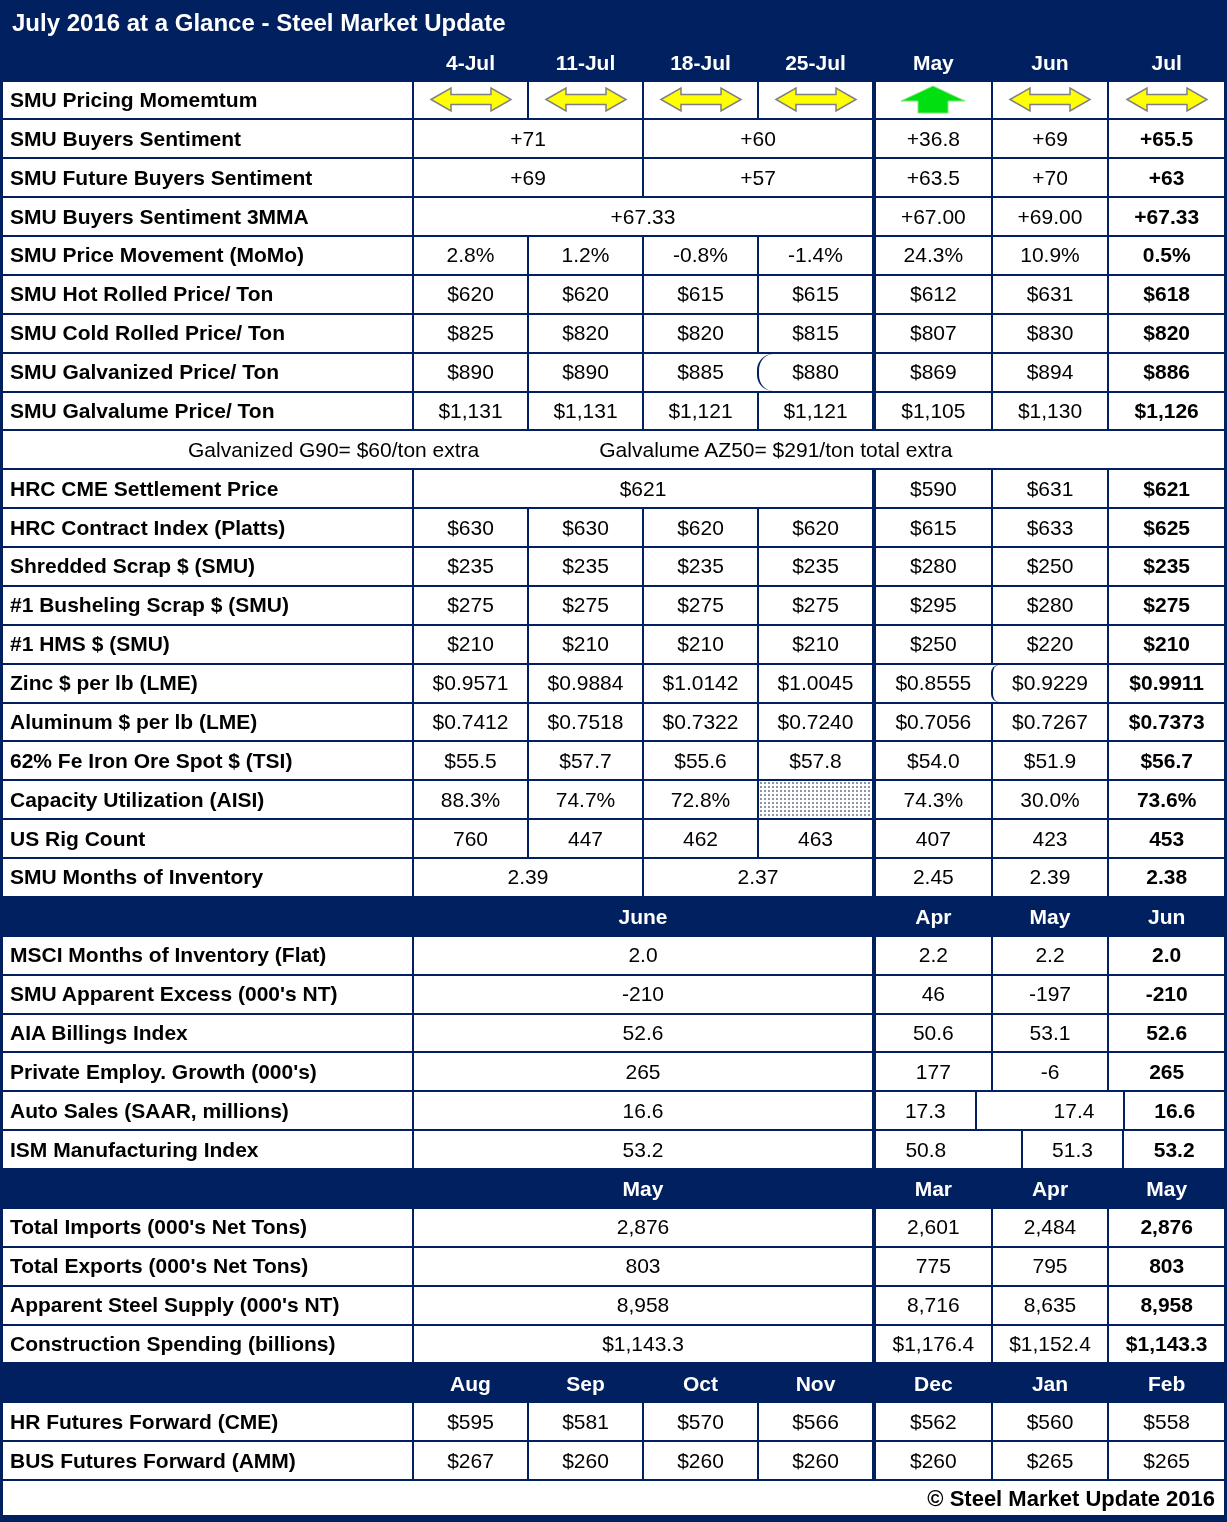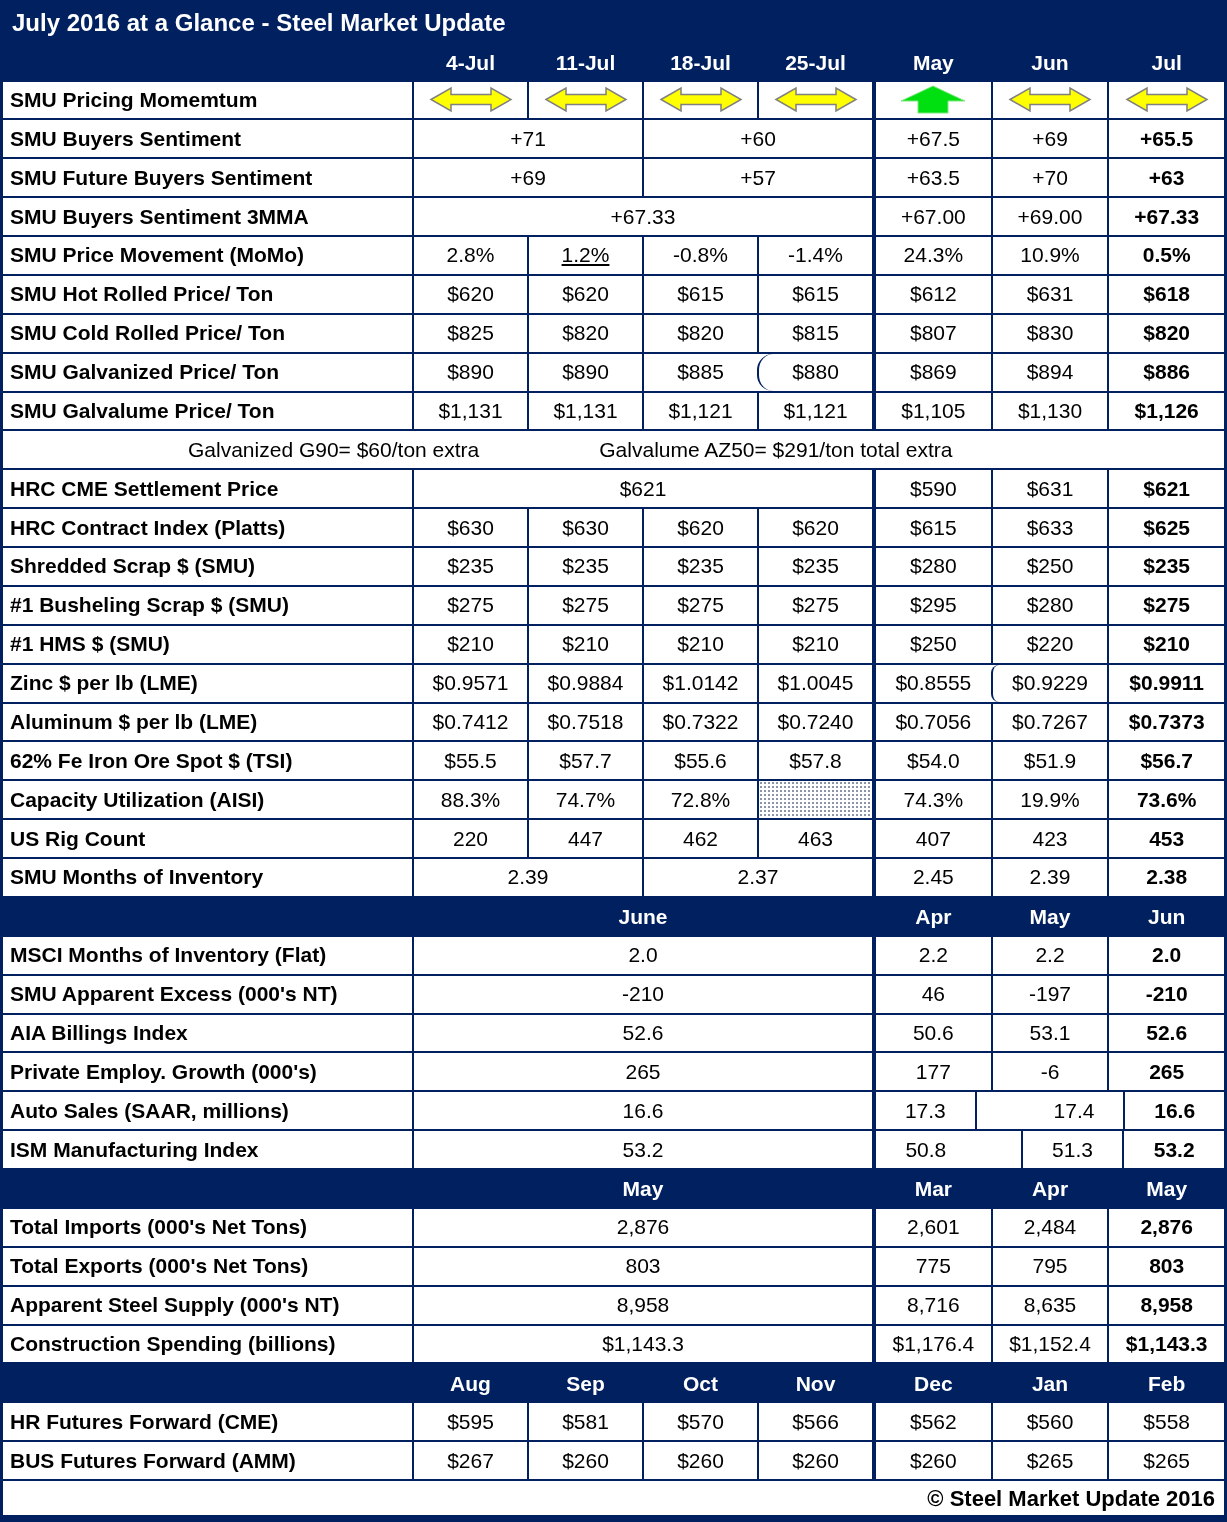--- a/index.html
+++ b/index.html
@@ -125,21 +125,21 @@
             <svg width="84" height="27" viewBox="0 0 84 27">
               <polygon points="2,13.5 22,2 22,8.5 62,8.5 62,2 82,13.5 62,25 62,18.5 22,18.5 22,25" fill="#FFFF00" stroke="#808080" stroke-width="1.5"></polygon>
             </svg>
           </div>
         </div>
       </div>
       <div class="row">
         <div class="cell label">SMU Buyers Sentiment</div>
         <div class="cell" style="flex: 0 0 230px;">+71</div>
         <div class="cell" style="flex: 0 0 230px;">+60</div>
-        <div class="cell grp" style="flex: 1 1 0px;">+67.5</div>
+        <div class="cell grp" style="flex: 1 1 0px;">+36.8</div>
         <div class="cell" style="flex: 1 1 0px;">+69</div>
         <div class="cell b" style="flex: 1 1 0px;">+65.5</div>
       </div>
       <div class="row">
         <div class="cell label">SMU Future Buyers Sentiment</div>
         <div class="cell" style="flex: 0 0 230px;">+69</div>
         <div class="cell" style="flex: 0 0 230px;">+57</div>
         <div class="cell grp" style="flex: 1 1 0px;">+63.5</div>
         <div class="cell" style="flex: 1 1 0px;">+70</div>
         <div class="cell b" style="flex: 1 1 0px;">+63</div>
@@ -147,21 +147,21 @@
       <div class="row">
         <div class="cell label">SMU Buyers Sentiment 3MMA</div>
         <div class="cell" style="flex: 0 0 460px;">+67.33</div>
         <div class="cell grp" style="flex: 1 1 0px;">+67.00</div>
         <div class="cell" style="flex: 1 1 0px;">+69.00</div>
         <div class="cell b" style="flex: 1 1 0px;">+67.33</div>
       </div>
       <div class="row">
         <div class="cell label">SMU Price Movement (MoMo)</div>
         <div class="cell" style="flex: 0 0 115px;">2.8%</div>
-        <div class="cell" style="flex: 0 0 115px; text-decoration: underline;">1.2%</div>
+        <div class="cell" style="flex: 0 0 115px;">1.2%</div>
         <div class="cell" style="flex: 0 0 115px;">-0.8%</div>
         <div class="cell" style="flex: 0 0 115px;">-1.4%</div>
         <div class="cell grp" style="flex: 1 1 0px;">24.3%</div>
         <div class="cell" style="flex: 1 1 0px;">10.9%</div>
         <div class="cell b" style="flex: 1 1 0px;">0.5%</div>
       </div>
       <div class="row">
         <div class="cell label">SMU Hot Rolled Price/ Ton</div>
         <div class="cell" style="flex: 0 0 115px;">$620</div>
         <div class="cell" style="flex: 0 0 115px;">$620</div>
@@ -284,26 +284,26 @@
         <div class="cell" style="flex: 1 1 0px;">$51.9</div>
         <div class="cell b" style="flex: 1 1 0px;">$56.7</div>
       </div>
       <div class="row">
         <div class="cell label">Capacity Utilization (AISI)</div>
         <div class="cell" style="flex: 0 0 115px;">88.3%</div>
         <div class="cell" style="flex: 0 0 115px;">74.7%</div>
         <div class="cell" style="flex: 0 0 115px;">72.8%</div>
         <div class="cell hatch" style="flex: 0 0 115px;"></div>
         <div class="cell grp" style="flex: 1 1 0px;">74.3%</div>
-        <div class="cell" style="flex: 1 1 0px;">19.9%</div>
+        <div class="cell" style="flex: 1 1 0px;">30.0%</div>
         <div class="cell b" style="flex: 1 1 0px;">73.6%</div>
       </div>
       <div class="row">
         <div class="cell label">US Rig Count</div>
-        <div class="cell" style="flex: 0 0 115px;">220</div>
+        <div class="cell" style="flex: 0 0 115px;">760</div>
         <div class="cell" style="flex: 0 0 115px;">447</div>
         <div class="cell" style="flex: 0 0 115px;">462</div>
         <div class="cell" style="flex: 0 0 115px;">463</div>
         <div class="cell grp" style="flex: 1 1 0px;">407</div>
         <div class="cell" style="flex: 1 1 0px;">423</div>
         <div class="cell b" style="flex: 1 1 0px;">453</div>
       </div>
       <div class="row">
         <div class="cell label">SMU Months of Inventory</div>
         <div class="cell" style="flex: 0 0 230px;">2.39</div>

